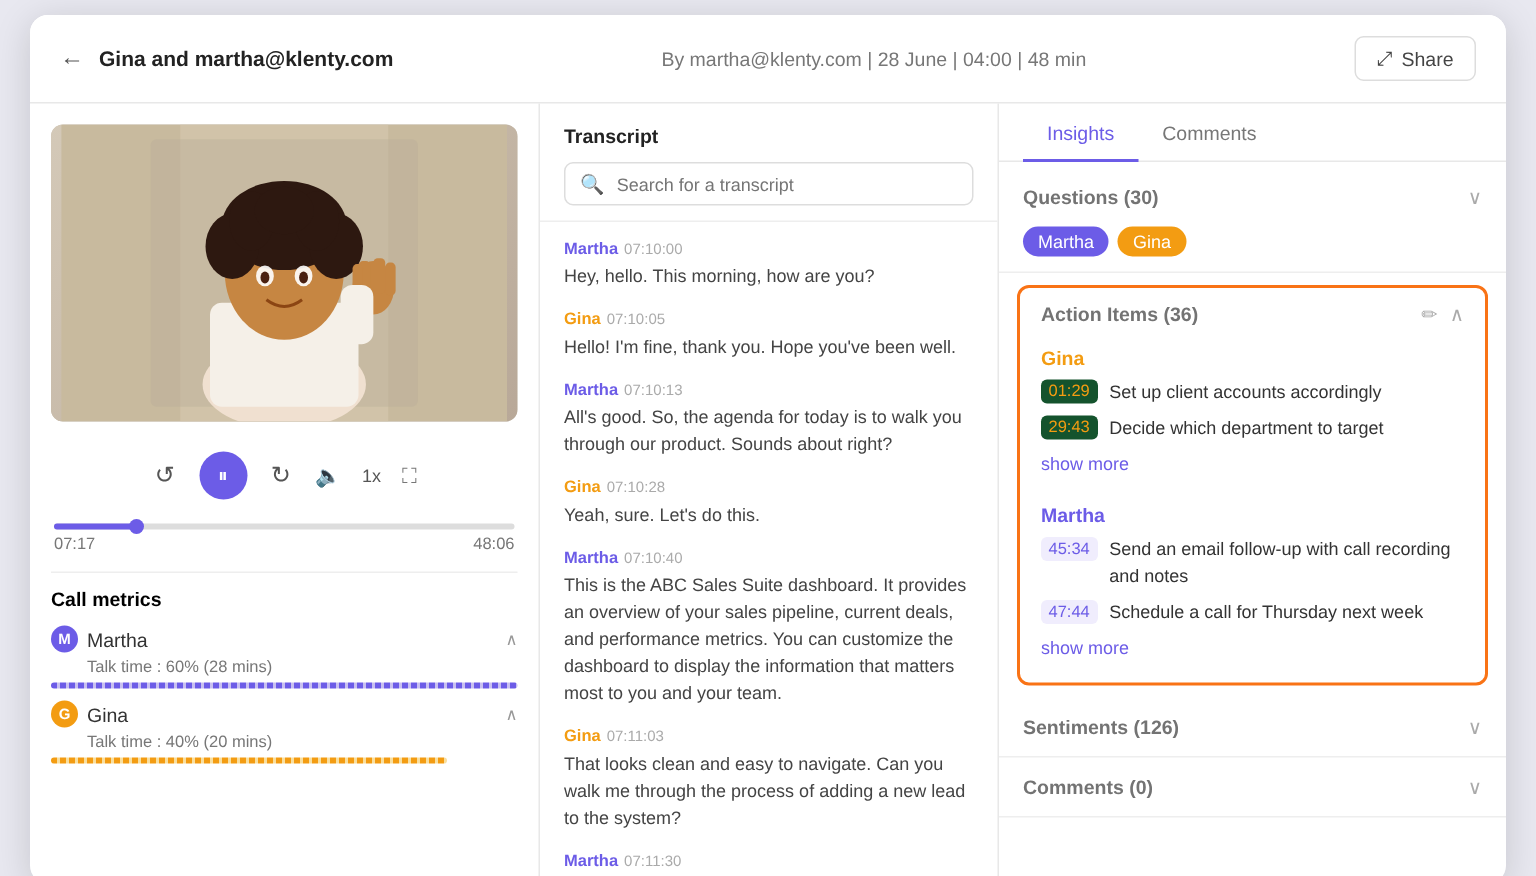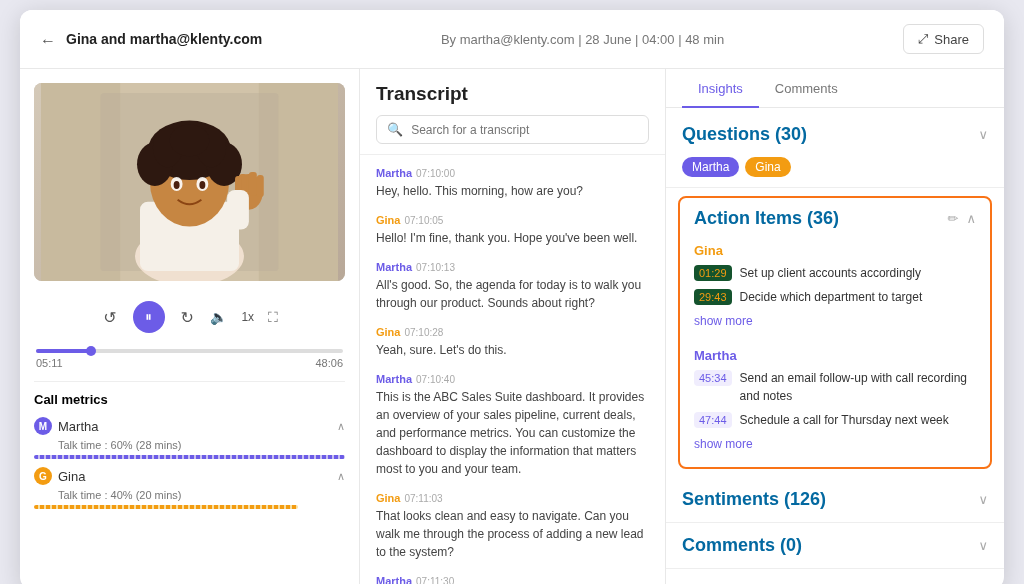--- a/index.html
+++ b/index.html
@@ -222,21 +222,21 @@
       width: 306px;
       border-right: 1px solid #e8e8e8;
       display: flex;
       flex-direction: column;
     }
     .transcript-header {
       padding: 14px 16px 10px;
       border-bottom: 1px solid #eee;
     }
     .transcript-title {
-      font-size: 19px;
+      font-size: 13px;
       font-weight: 600;
       color: #222;
       margin-bottom: 10px;
     }
     .search-box {
       display: flex;
       align-items: center;
       gap: 8px;
       border: 1px solid #ddd;
       border-radius: 6px;
@@ -311,23 +311,23 @@
       border-bottom: 1px solid #eee;
     }
     .section-header {
       display: flex;
       align-items: center;
       justify-content: space-between;
       padding: 12px 16px;
       cursor: pointer;
     }
     .section-title {
-      font-size: 18px;
+      font-size: 13px;
       font-weight: 600;
-      color: #0369a1;
+      color: #737373;
     }
     .section-right {
       display: flex;
       align-items: center;
       gap: 8px;
       color: #aaa;
     }
     .questions-tags {
       display: flex;
       gap: 6px;
@@ -473,21 +473,21 @@
         <span class="fullscreen-icon">⛶</span>
       </div>
 
       <div class="progress-bar-container">
         <div class="progress-track">
           <div class="progress-fill">
             <div class="progress-thumb"></div>
           </div>
         </div>
         <div class="time-labels">
-          <span>05:11</span>
+          <span>07:17</span>
           <span>48:06</span>
         </div>
       </div>
 
       <div class="call-metrics">
         <div class="metrics-title">Call metrics</div>
 
         <div class="speaker-row">
           <div class="speaker-name">
             <div class="speaker-initial martha">M</div>

